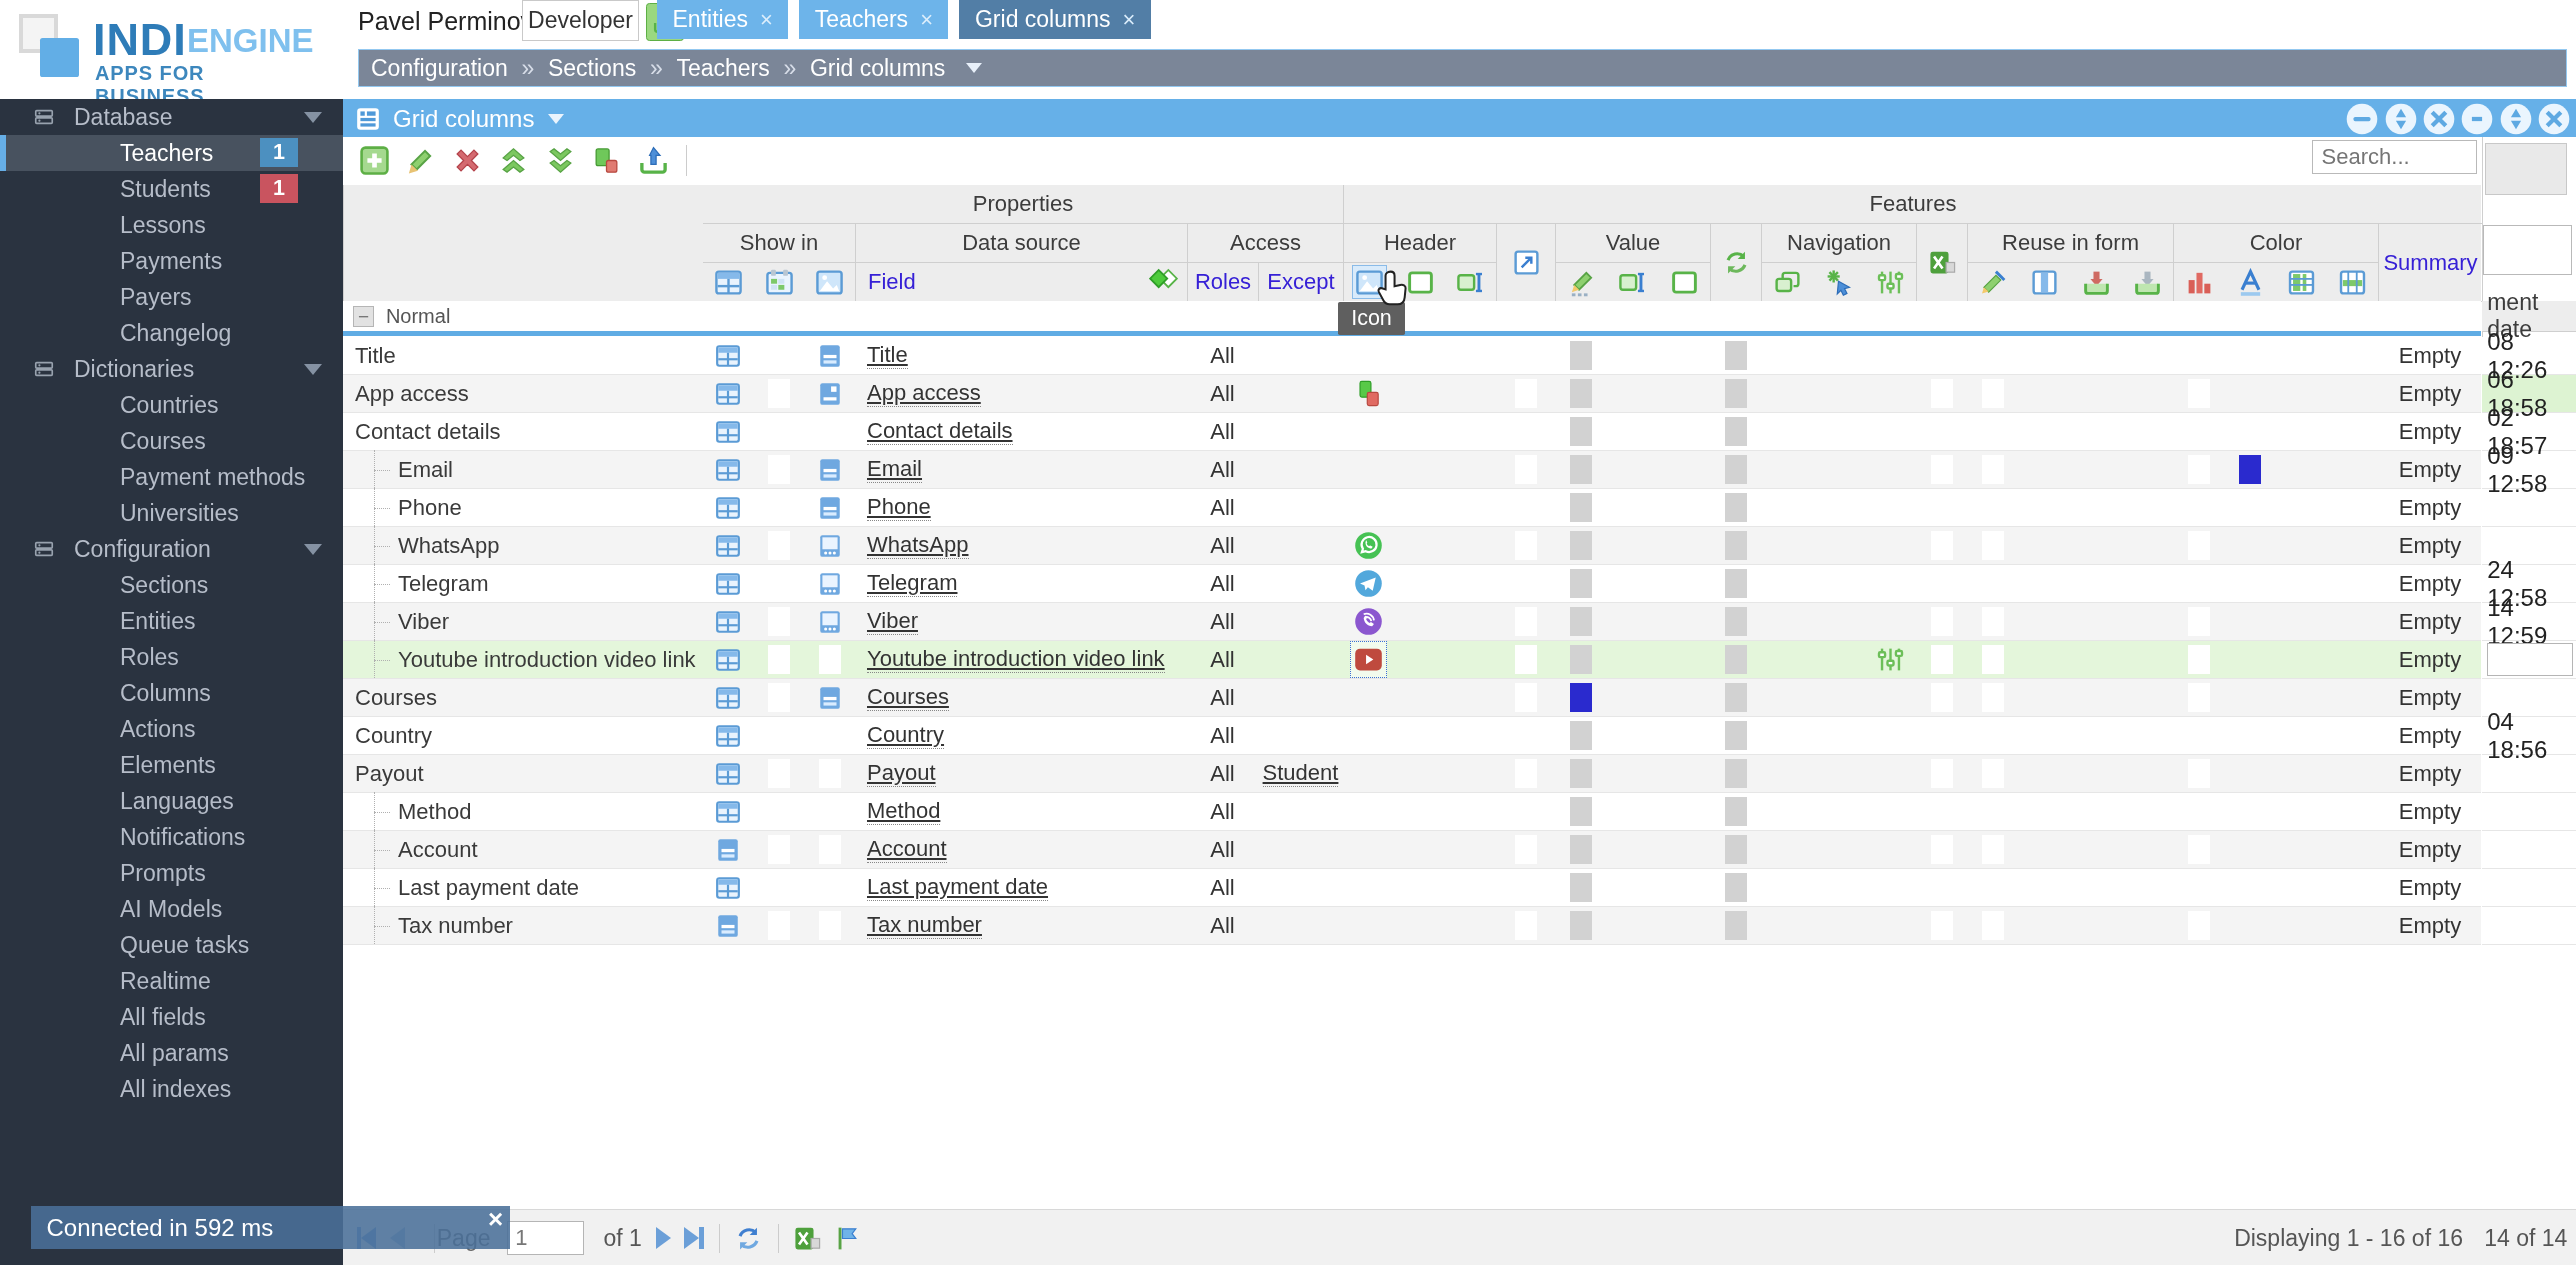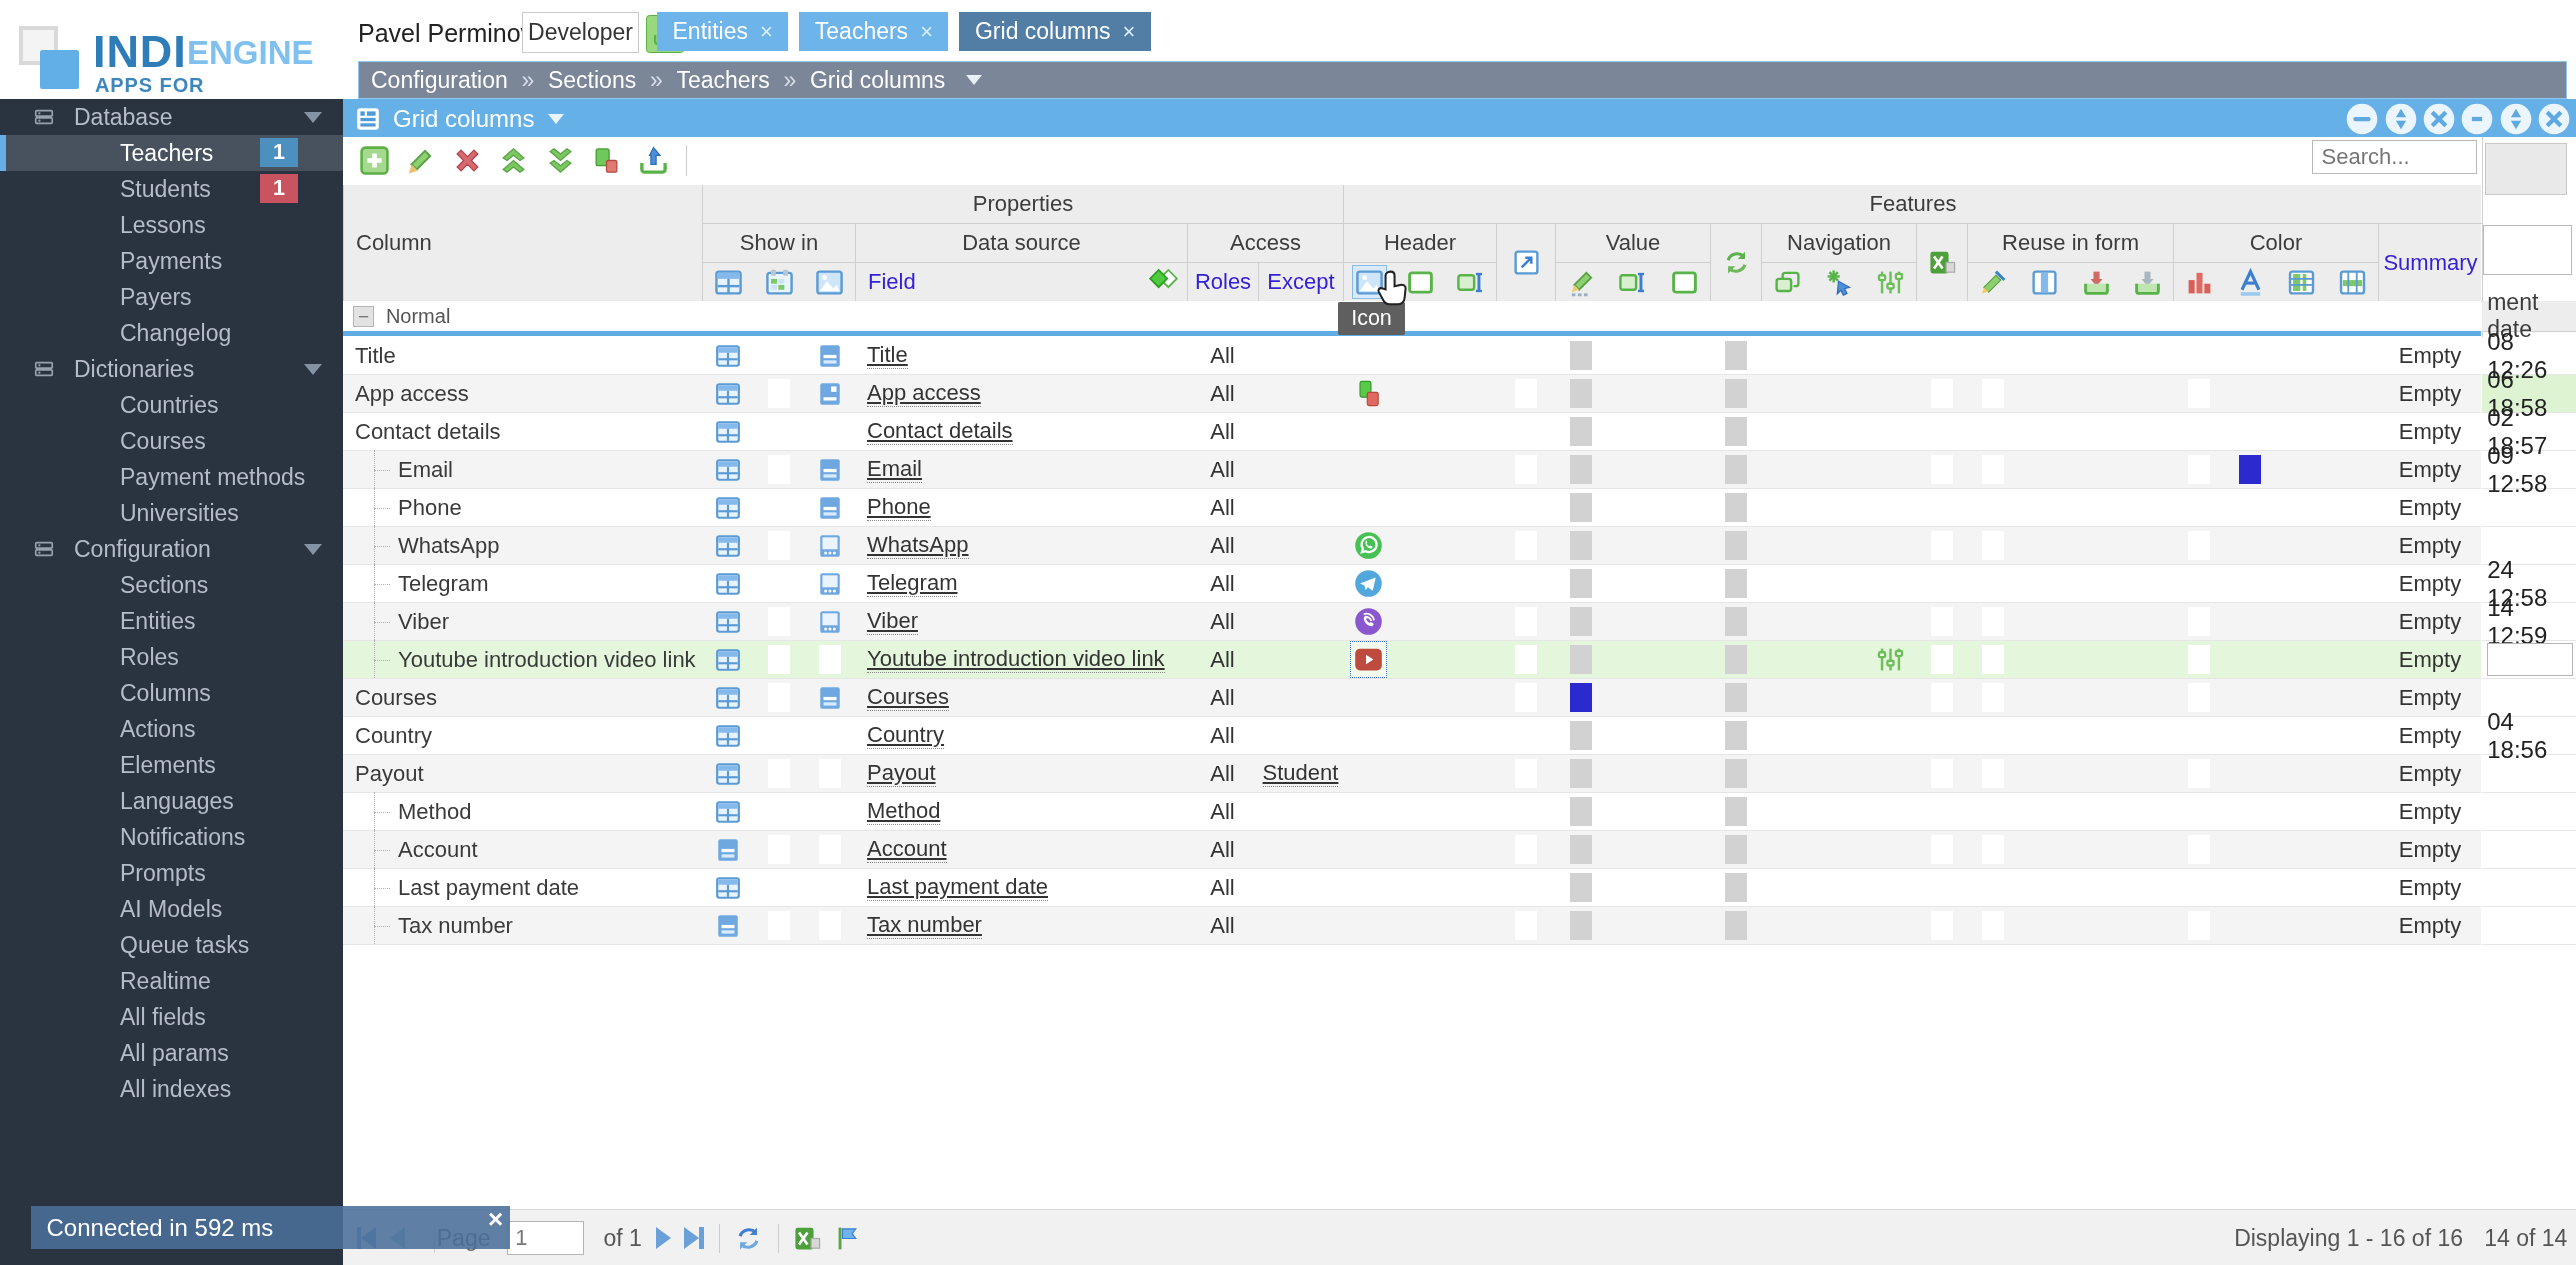--- a/index.html
+++ b/index.html
@@ -1,20 +1,20 @@
 <!DOCTYPE html>
 <html style="font-size:13.7px"><head>
 <meta charset="utf-8">
 <style>
   html,body{margin:0;padding:0;width:2576px;height:1266px;overflow:hidden;
     font-family:"Liberation Sans",sans-serif;background:#fff;}
   *{box-sizing:border-box;}
 
   
-  #topbar{position:absolute;left:0;top:12px;width:2576px;height:99px;background:#fff;}
+  #topbar{position:absolute;left:0;top:0;width:2576px;height:99px;background:#fff;}
   #logo{position:absolute;left:19px;top:8.6px;width:283px;height:82px;}
   #logo .sq1{position:absolute;left:0;top:5.2px;width:39px;height:39px;border:4.3px solid #d9d9d9;background:#f4f4f4;}
   #logo .sq2{position:absolute;left:20.6px;top:29px;width:39px;height:39px;background:#62aee6;border-radius:2.6px;}
   #logo .t1{position:absolute;left:74px;top:5.2px;font-size:45px;font-weight:bold;color:#2e7cb8;letter-spacing:0.9px;}
   #logo .t2{position:absolute;left:168px;top:13.7px;font-size:33px;font-weight:bold;color:#7fc0ee;}
   #logo .t3{position:absolute;left:76px;top:53px;font-size:20px;font-weight:bold;color:#3d87bd;letter-spacing:0.9px;}
   #username{position:absolute;left:358px;top:6.9px;font-size:25px;color:#222;}
   #roleselect{position:absolute;left:522px;top:0px;width:117px;height:41px;border:0.9px solid #c9c9c9;
     font-size:23px;color:#333;display:flex;align-items:center;justify-content:center;background:#fff;}
   #rolebtn{position:absolute;left:646px;top:2.6px;width:38px;height:38px;background:#9ad87f;border:0.9px solid #5daf45;border-radius:3.4px;
@@ -544,21 +544,20 @@
       <use href="#i-copy2"></use>
     </svg>
   <svg class="ti" viewBox="0 0 36 36" width="31" height="31">
       <use href="#i-trayup"></use>
     </svg>
   <div class="sep"></div>
 </div>
 <input id="searchbox" placeholder="Search..." style="">
 
 <div id="gridhead">
-  <div class="hc left" style="grid-column:1;grid-row:1/4">Column</div>
   <div class="hc" style="grid-column:6/15;grid-row:1">Features</div>
   <div class="hc" style="grid-column:2/6;grid-row:1">Properties</div>
 
   <div class="hc" style="grid-column:2;grid-row:2">Show in</div>
   <div class="hc" style="grid-column:3;grid-row:2">Data source</div>
   <div class="hc" style="grid-column:4/6;grid-row:2">Access</div>
   <div class="hc" style="grid-column:6;grid-row:2">Header</div>
   <div class="hc" style="grid-column:7;grid-row:2/4">
       <svg class="ic" viewBox="0 0 34 34" width="29" height="29">
         <use href="#i-expand"></use>

